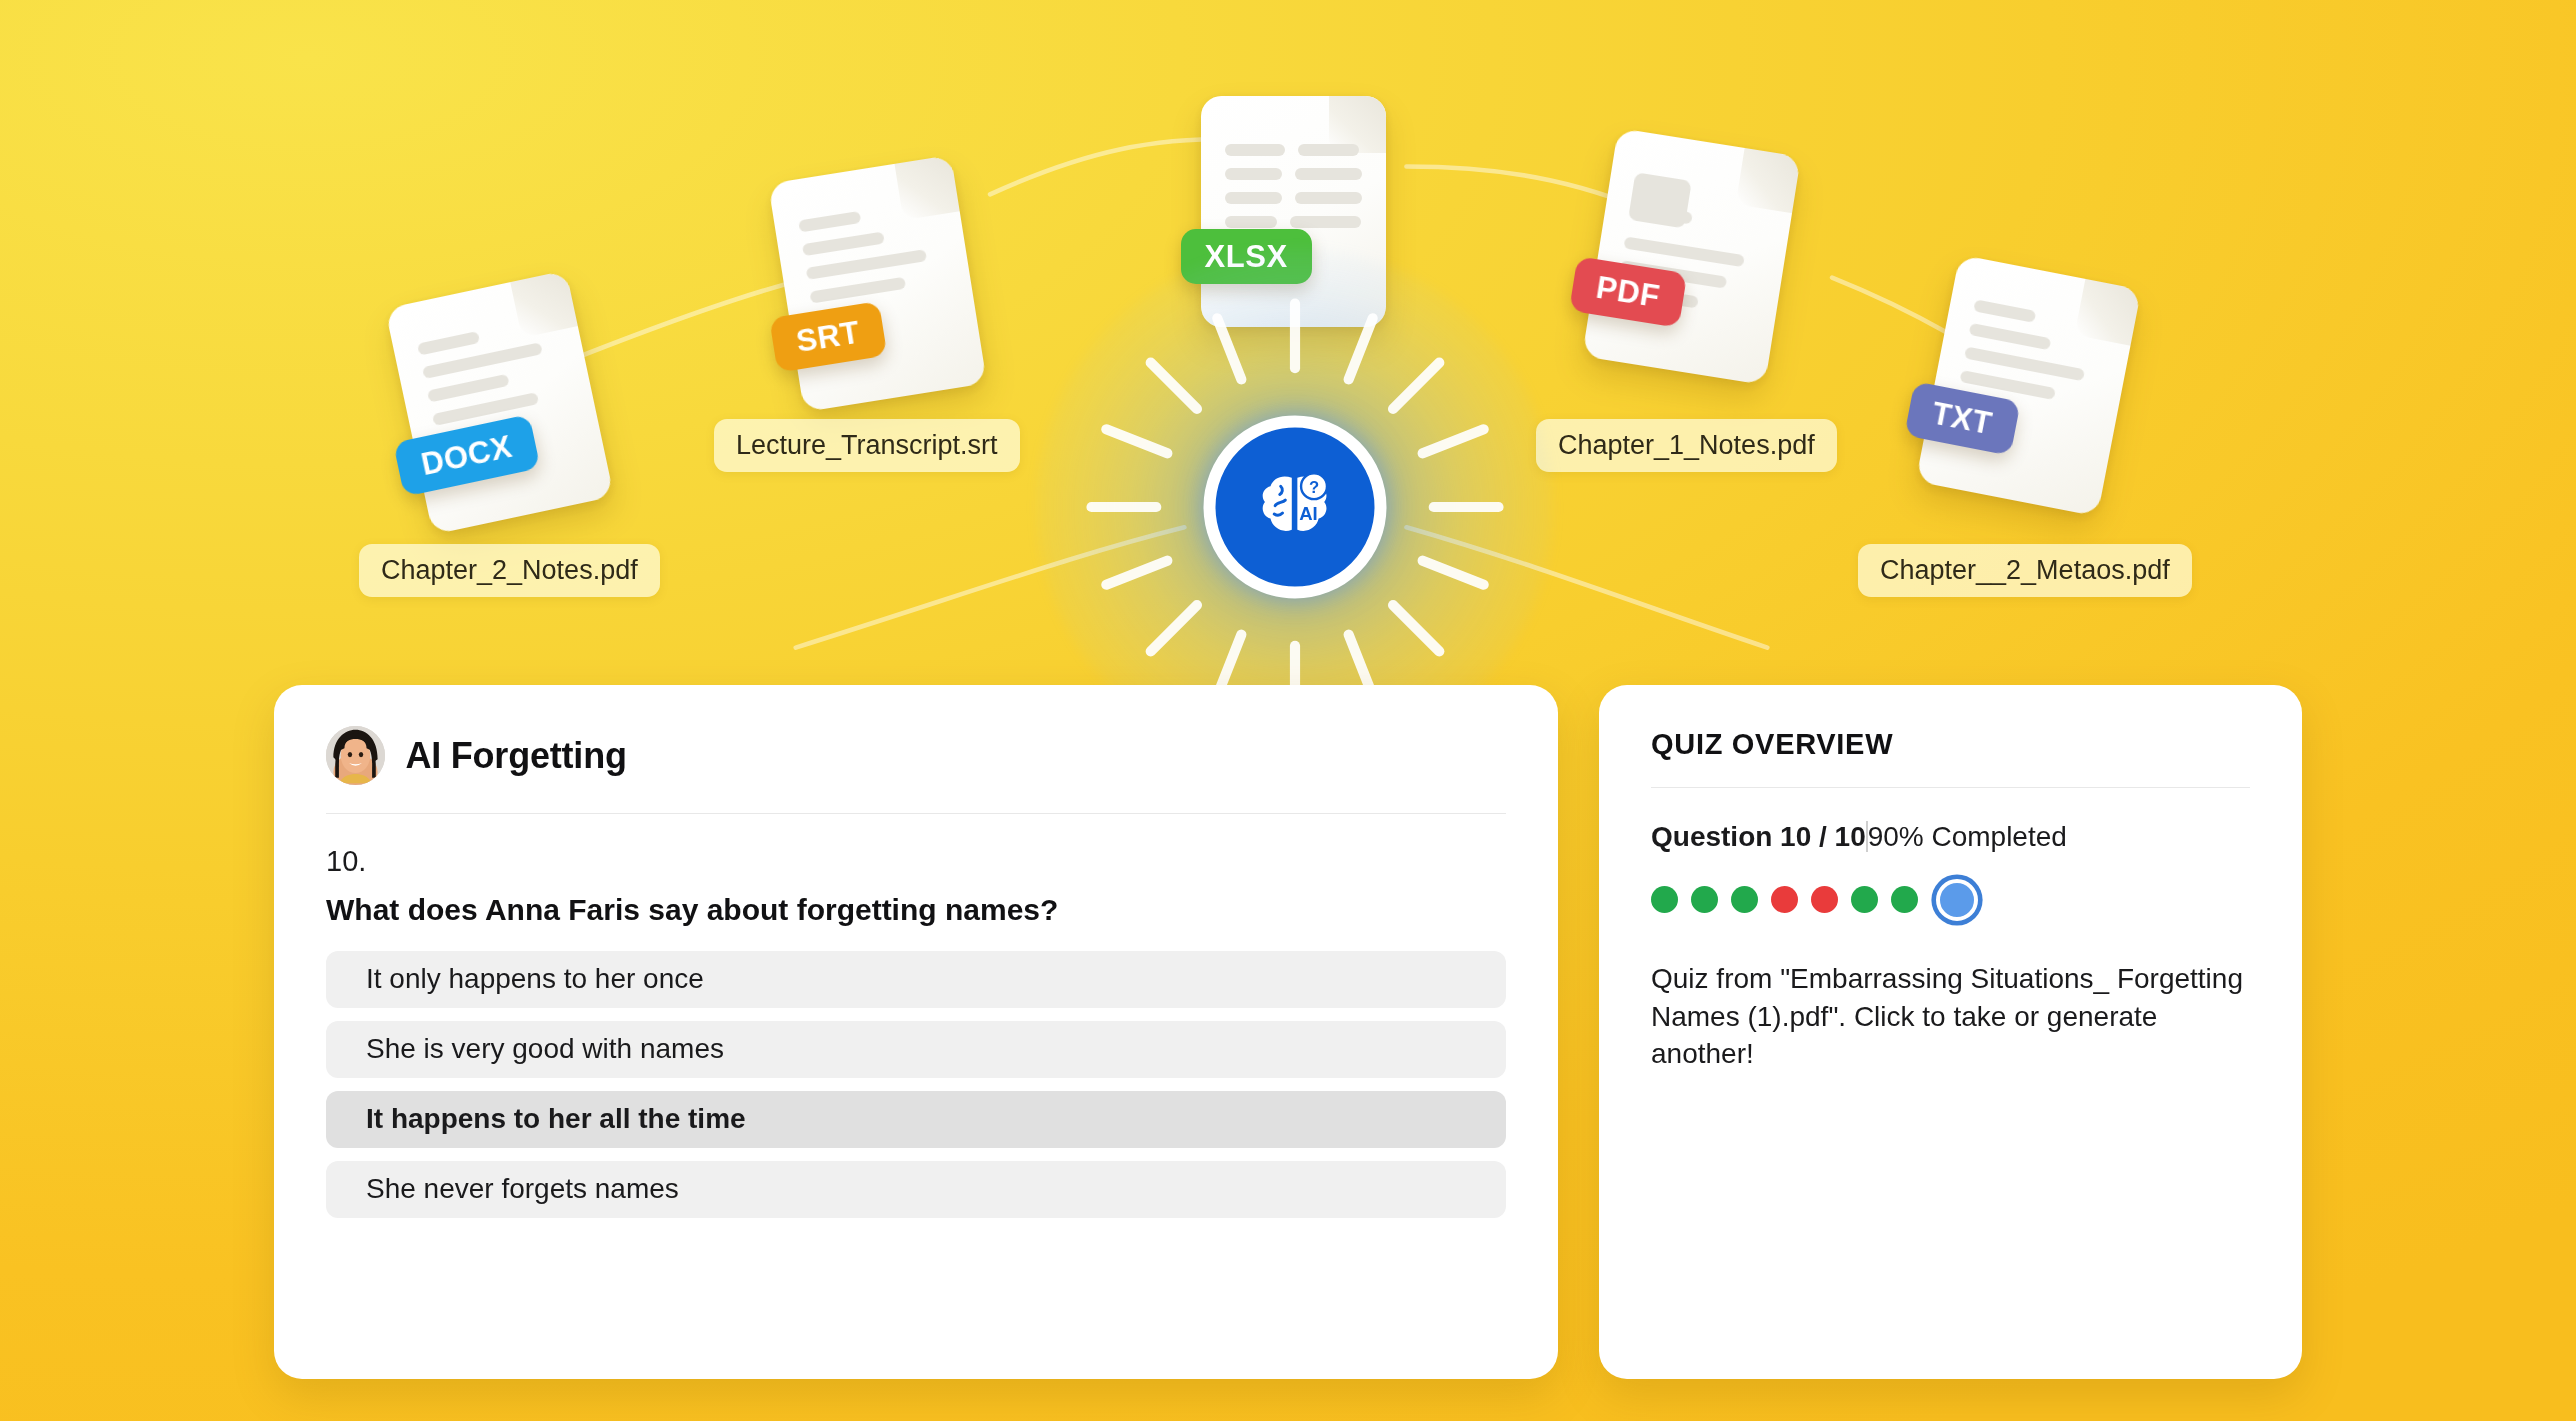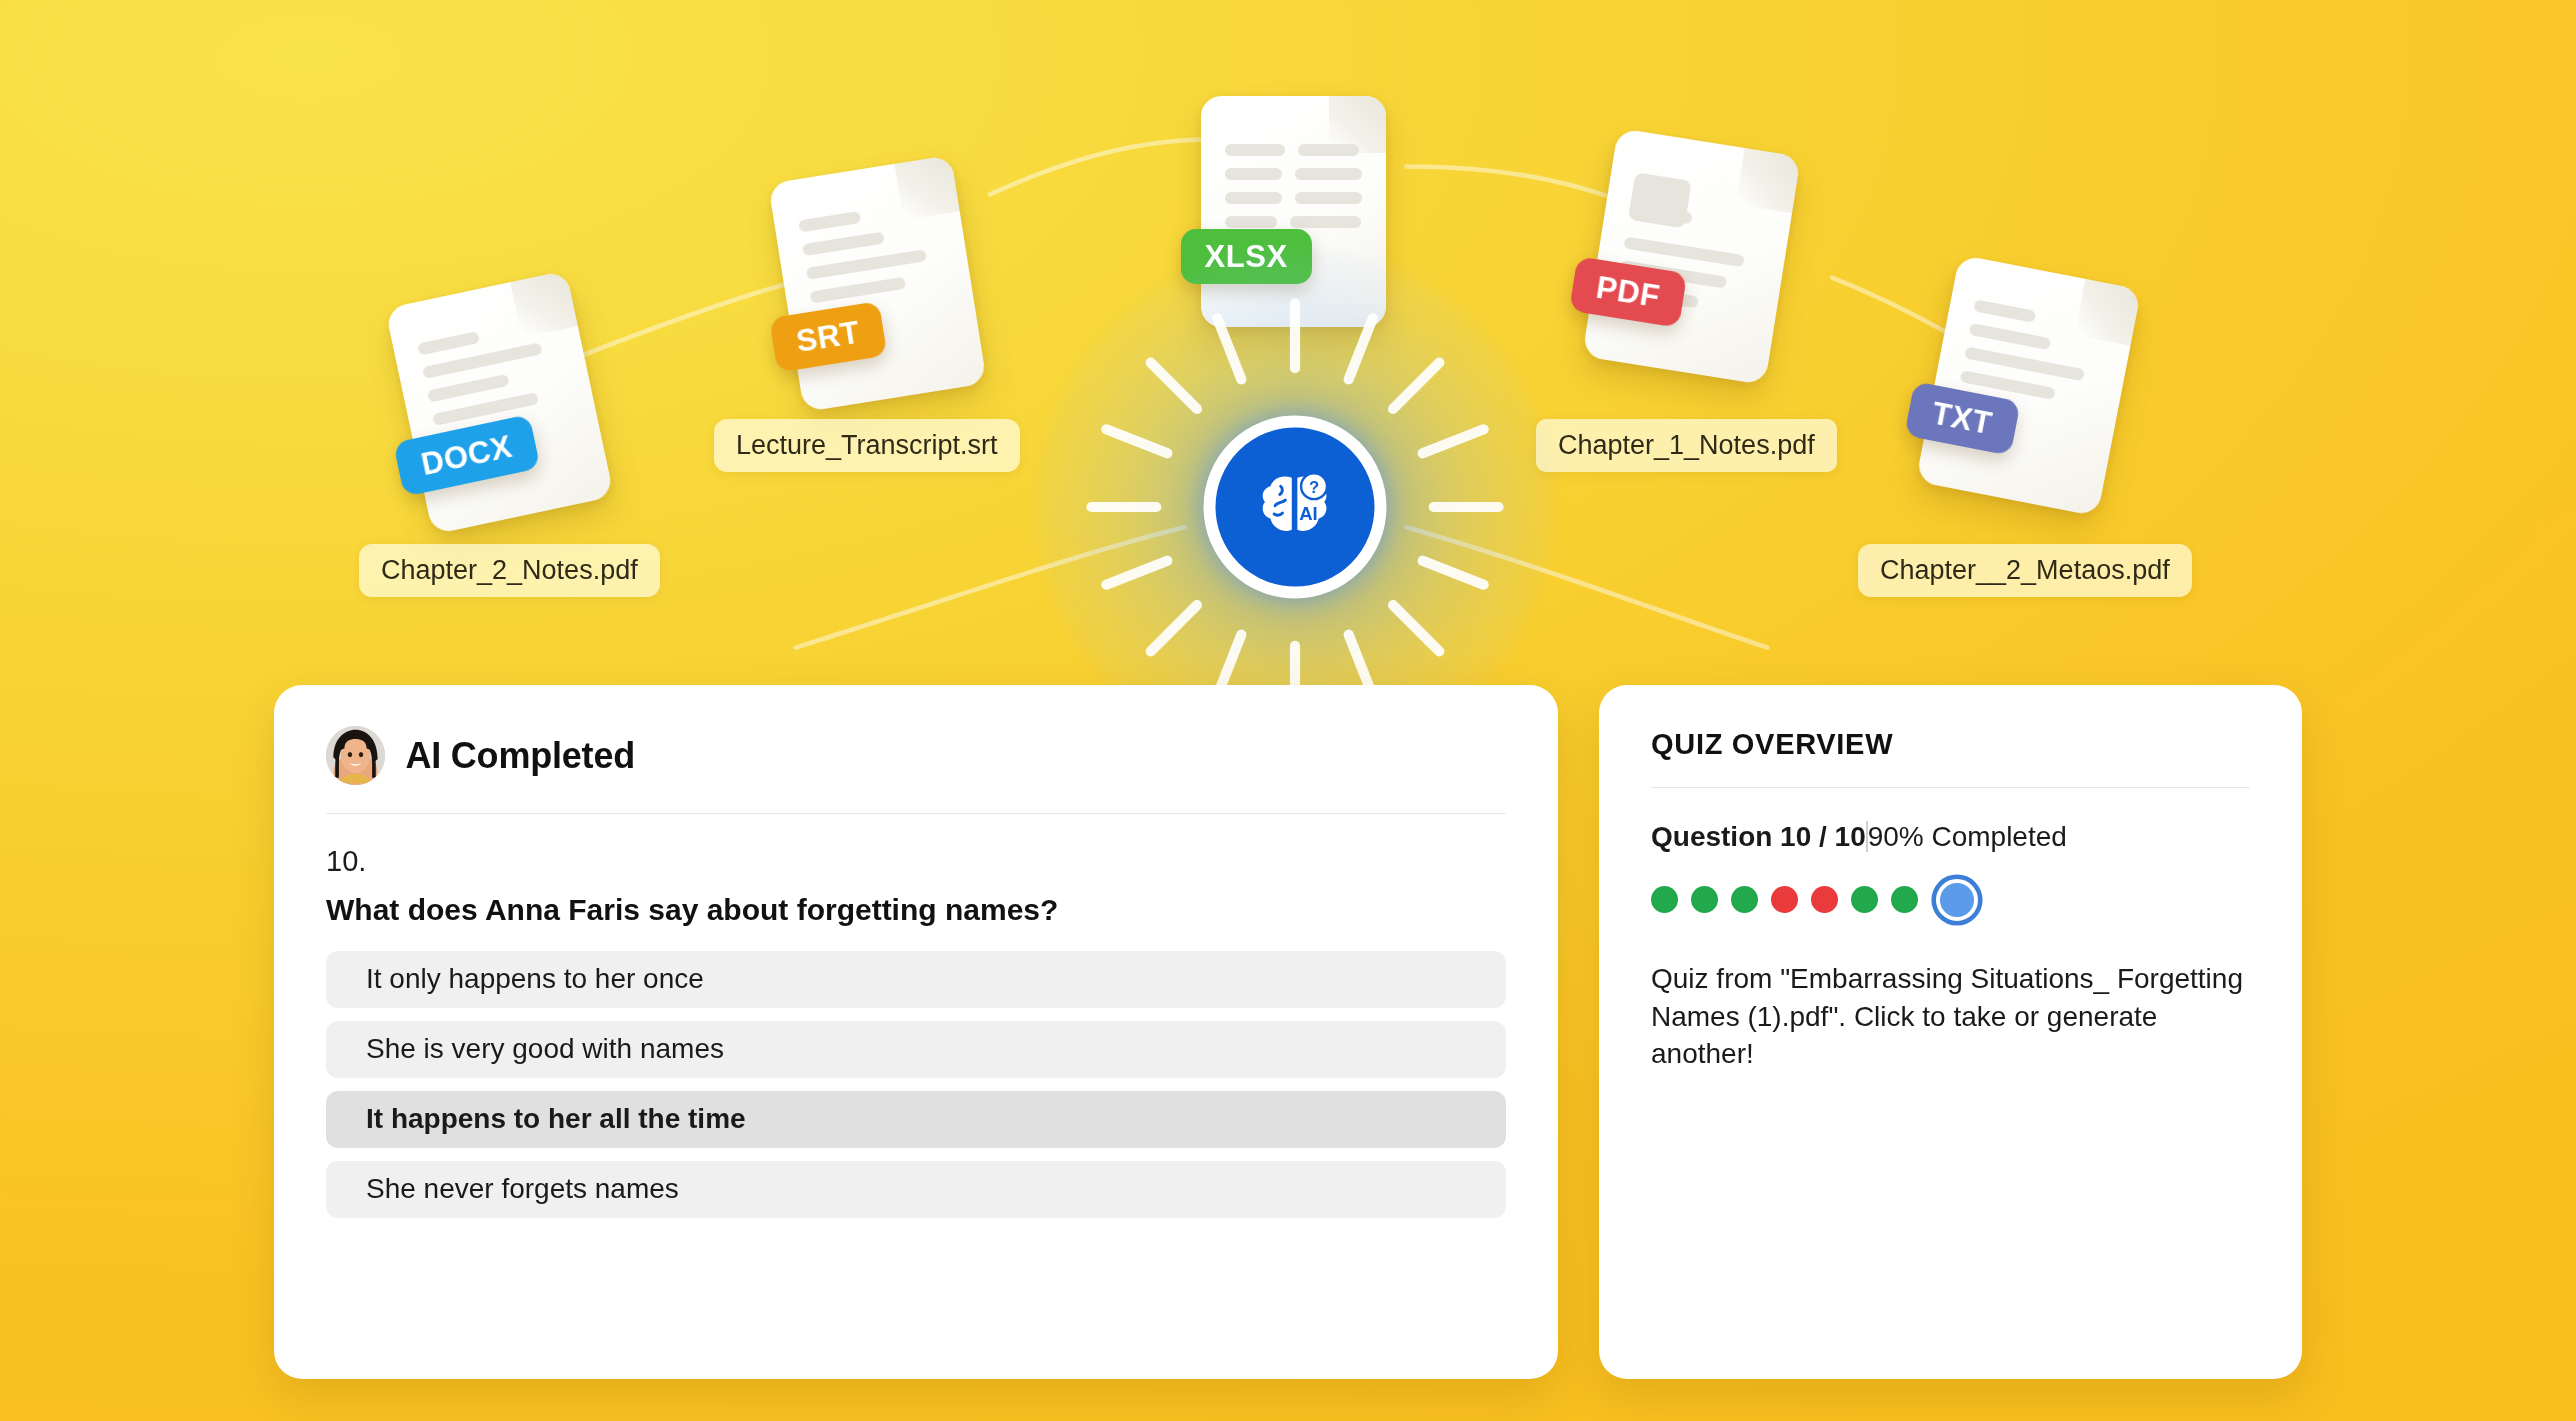--- a/index.html
+++ b/index.html
@@ -352,21 +352,21 @@
           <div class="blk"></div>
           <div class="ln" style="width:40%; margin-top:7.4px;"></div>
           <div class="ln" style="width:46%;"></div>
         </div>
         <div class="ln w88"></div>
           <div class="ln w78"></div>
           <div class="ln w60"></div>
       </div>
       <div class="file-badge" style="background:#E34B51;">PDF</div>
     </div>
-    <div class="file-pill" style="left:1536px; top:419px;border-radius:10px;">Chapter_1_Notes.pdf</div>
+    <div class="file-pill" style="left:1536px; top:419px;">Chapter_1_Notes.pdf</div>
 
     <div class="file-card" style="left:1936px; top:270px; transform:rotate(11deg);">
       <div class="fold"></div>
       <div class="lines">
         <div class="ln w45"></div>
           <div class="ln w60"></div>
         <div class="ln w88"></div>
           <div class="ln w70"></div>
       </div>
       <div class="file-badge" style="background:#6B76BC;">TXT</div>
@@ -424,21 +424,21 @@
           <ellipse cx="32" cy="32" rx="16" ry="19" fill="#f0b48a"></ellipse>
           <path d="M16 26 C16 12 24 8 32 8 C40 8 48 12 48 26 L44 24 C44 16 38 14 32 14 C26 14 20 16 20 24 Z" fill="#1a1410"></path>
           <ellipse cx="26" cy="31" rx="2.4" ry="2.8" fill="#2a1c12"></ellipse>
           <ellipse cx="38" cy="31" rx="2.4" ry="2.8" fill="#2a1c12"></ellipse>
           <path d="M25 40 Q32 46 39 40 Q32 43 25 40 Z" fill="#ffffff"></path>
           <path d="M10 44 C10 28 14 18 14 18 L14 56 L10 56 Z" fill="#1a1410"></path>
           <path d="M54 44 C54 28 50 18 50 18 L50 56 L54 56 Z" fill="#1a1410"></path>
           <path d="M14 62 C18 54 26 52 32 52 C38 52 46 54 50 62 Z" fill="#e7b64a"></path>
         </svg>
       </div>
-      <div class="assistant-name">AI Completed</div>
+      <div class="assistant-name">AI Forgetting</div>
     </div>
 
     <div class="divider"></div>
 
     <div class="q-number">10.</div>
     <div class="q-text">What does Anna Faris say about forgetting names?</div>
 
     <div class="options">
       <div class="option">It only happens to her once</div>
       <div class="option">She is very good with names</div>

